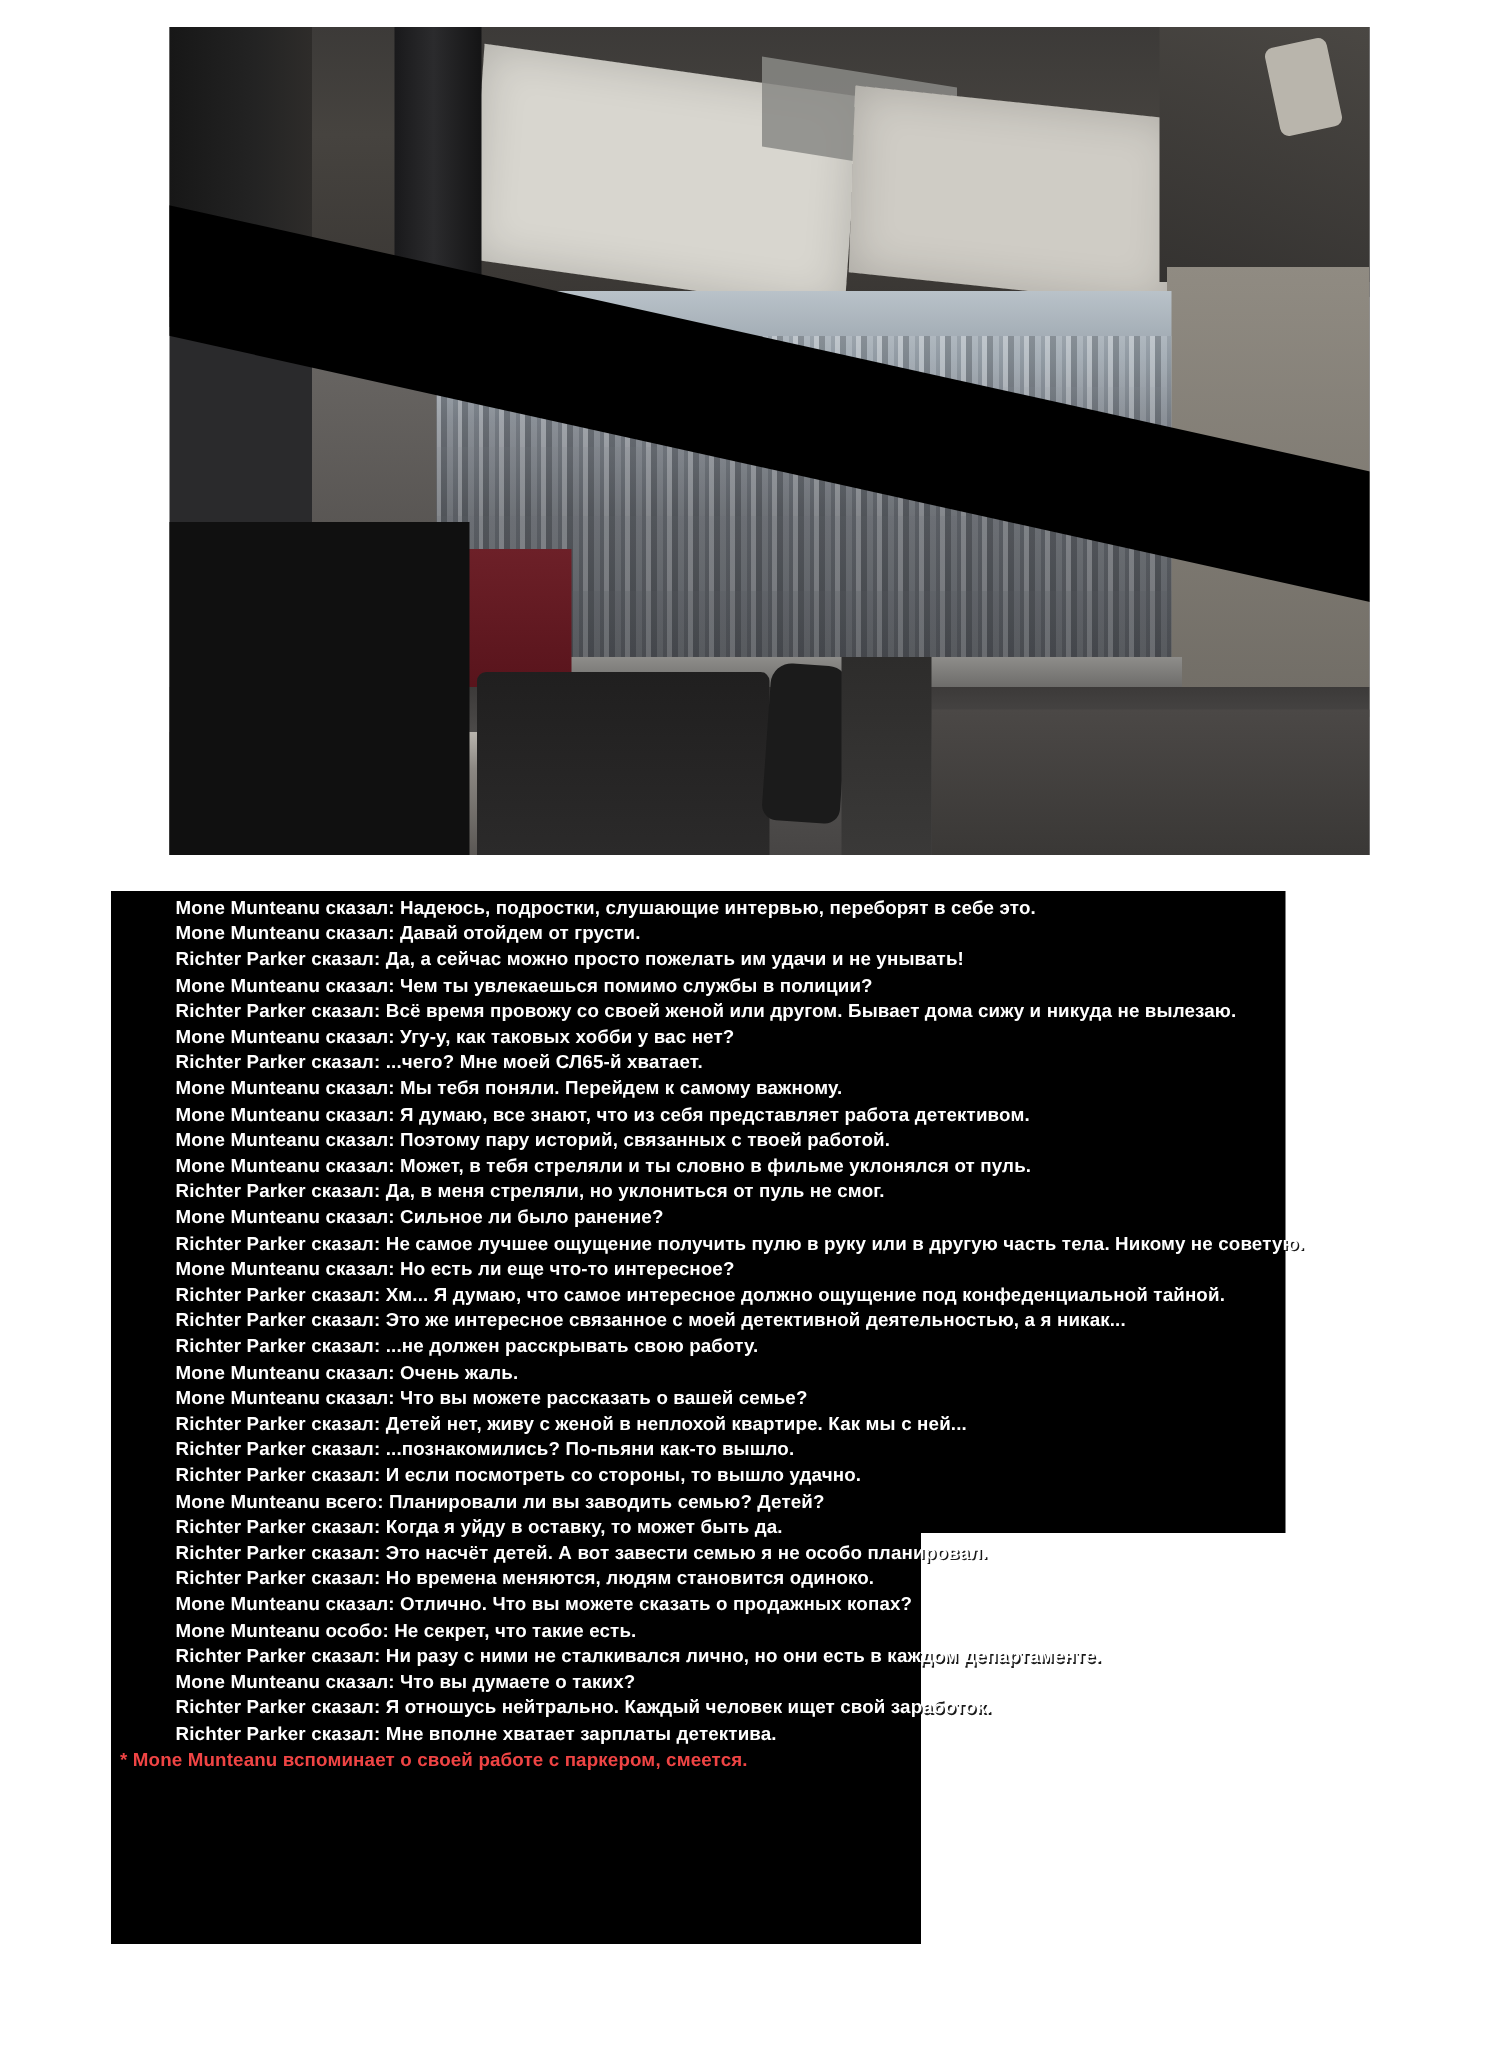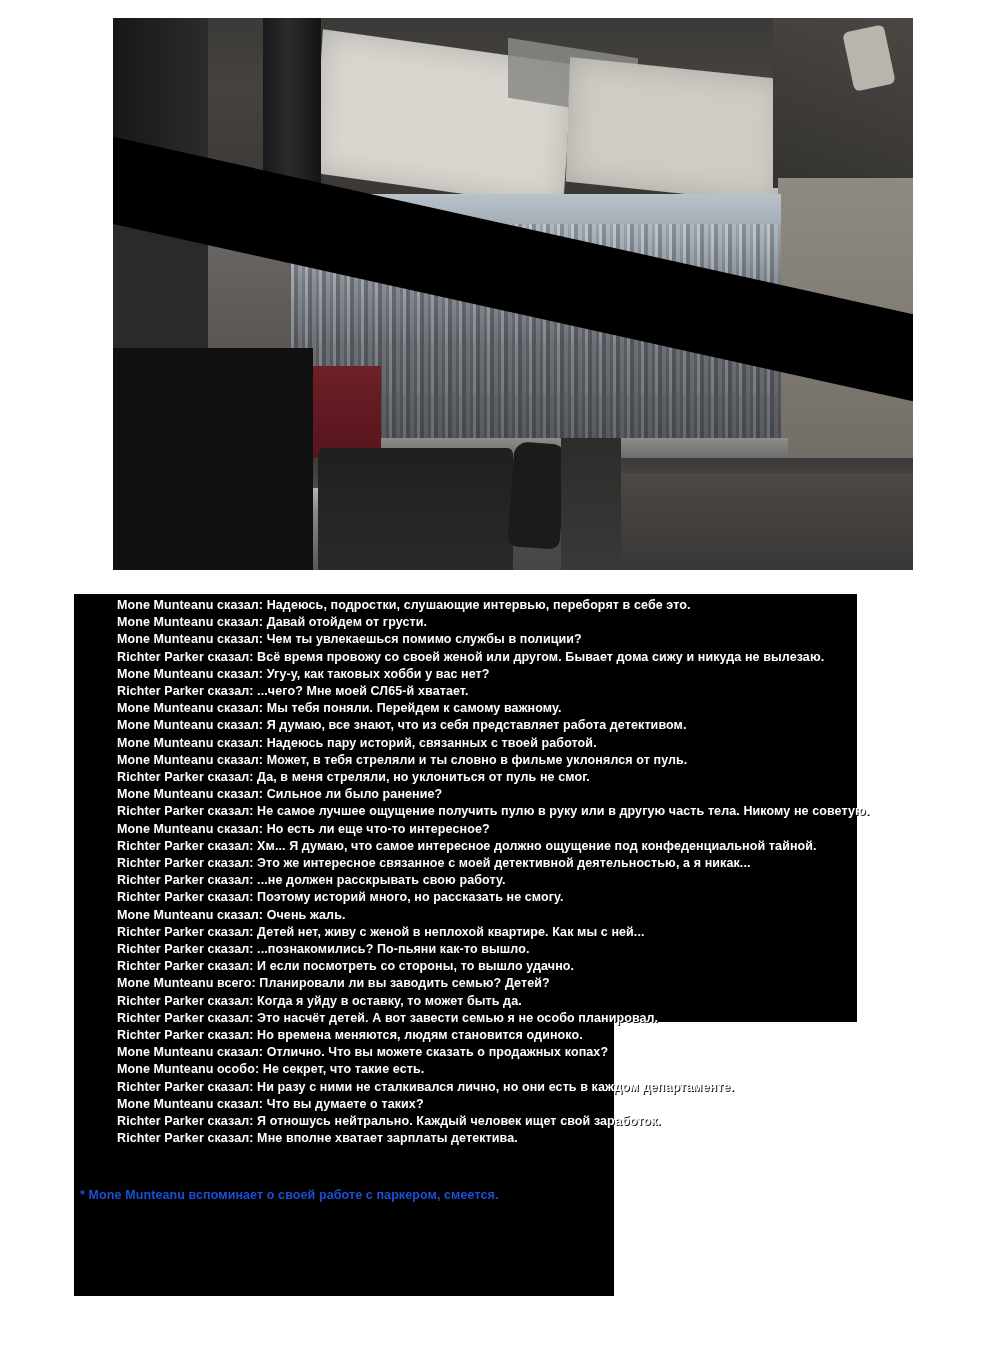--- a/index.html
+++ b/index.html
@@ -181,21 +181,21 @@
   }
   .chat-line {
     font-size: 12.5px;
     line-height: 17.2px;
     color: #ffffff;
     white-space: nowrap;
     letter-spacing: 0.1px;
     text-shadow: 1px 1px 0 rgba(0,0,0,0.9);
   }
   .chat-line.bold { font-weight: bold; padding-left: 37px; }
-  .chat-line.action { color: #1d4ed8; font-weight: bold; margin-top: 39px; }
+  .chat-line.action { color: #ef4444; font-weight: bold; }
 
   
   #chat-bg-top {
     position: absolute;
     left: 74px; top: 594px; width: 783px; height: 428px;
     background: #000000;
   }
   #chat-bg-bottom {
     position: absolute;
     left: 74px; top: 1022px; width: 540px; height: 274px;
@@ -246,37 +246,38 @@
 
   <div class="img-diagonal"></div>
   <div class="img-diagonal2"></div>
 </div>
 
 <div id="chat-bg-top"></div>
 <div id="chat-bg-bottom"></div>
 <div id="chat-text">
     <div class="chat-line bold">Mone Munteanu сказал: Надеюсь, подростки, слушающие интервью, переборят в себе это.</div>
     <div class="chat-line bold">Mone Munteanu сказал: Давай отойдем от грусти.</div>
+    <div class="chat-line bold">Richter Parker сказал: Да, а сейчас можно просто пожелать им удачи и не унывать!</div>
     <div class="chat-line bold">Mone Munteanu сказал: Чем ты увлекаешься помимо службы в полиции?</div>
     <div class="chat-line bold">Richter Parker сказал: Всё время провожу со своей женой или другом. Бывает дома сижу и никуда не вылезаю.</div>
     <div class="chat-line bold">Mone Munteanu сказал: Угу-у, как таковых хобби у вас нет?</div>
     <div class="chat-line bold">Richter Parker сказал: ...чего? Мне моей СЛ65-й хватает.</div>
     <div class="chat-line bold">Mone Munteanu сказал: Мы тебя поняли. Перейдем к самому важному.</div>
     <div class="chat-line bold">Mone Munteanu сказал: Я думаю, все знают, что из себя представляет работа детективом.</div>
-    <div class="chat-line bold">Mone Munteanu сказал: Надеюсь пару историй, связанных с твоей работой.</div>
+    <div class="chat-line bold">Mone Munteanu сказал: Поэтому пару историй, связанных с твоей работой.</div>
     <div class="chat-line bold">Mone Munteanu сказал: Может, в тебя стреляли и ты словно в фильме уклонялся от пуль.</div>
     <div class="chat-line bold">Richter Parker сказал: Да, в меня стреляли, но уклониться от пуль не смог.</div>
     <div class="chat-line bold">Mone Munteanu сказал: Сильное ли было ранение?</div>
     <div class="chat-line bold">Richter Parker сказал: Не самое лучшее ощущение получить пулю в руку или в другую часть тела. Никому не советую.</div>
     <div class="chat-line bold">Mone Munteanu сказал: Но есть ли еще что-то интересное?</div>
     <div class="chat-line bold">Richter Parker сказал: Хм... Я думаю, что самое интересное должно ощущение под конфеденциальной тайной.</div>
     <div class="chat-line bold">Richter Parker сказал: Это же интересное связанное с моей детективной деятельностью, а я никак...</div>
     <div class="chat-line bold">Richter Parker сказал: ...не должен расскрывать свою работу.</div>
-    <div class="chat-line bold">Richter Parker сказал: Поэтому историй много, но рассказать не смогу.</div>
     <div class="chat-line bold">Mone Munteanu сказал: Очень жаль.</div>
+    <div class="chat-line bold">Mone Munteanu сказал: Что вы можете рассказать о вашей семье?</div>
     <div class="chat-line bold">Richter Parker сказал: Детей нет, живу с женой в неплохой квартире. Как мы с ней...</div>
     <div class="chat-line bold">Richter Parker сказал: ...познакомились? По-пьяни как-то вышло.</div>
     <div class="chat-line bold">Richter Parker сказал: И если посмотреть со стороны, то вышло удачно.</div>
     <div class="chat-line bold">Mone Munteanu всего: Планировали ли вы заводить семью? Детей?</div>
     <div class="chat-line bold">Richter Parker сказал: Когда я уйду в оставку, то может быть да.</div>
     <div class="chat-line bold">Richter Parker сказал: Это насчёт детей. А вот завести семью я не особо планировал.</div>
     <div class="chat-line bold">Richter Parker сказал: Но времена меняются, людям становится одиноко.</div>
     <div class="chat-line bold">Mone Munteanu сказал: Отлично. Что вы можете сказать о продажных копах?</div>
     <div class="chat-line bold">Mone Munteanu особо: Не секрет, что такие есть.</div>
     <div class="chat-line bold">Richter Parker сказал: Ни разу с ними не сталкивался лично, но они есть в каждом департаменте.</div>

